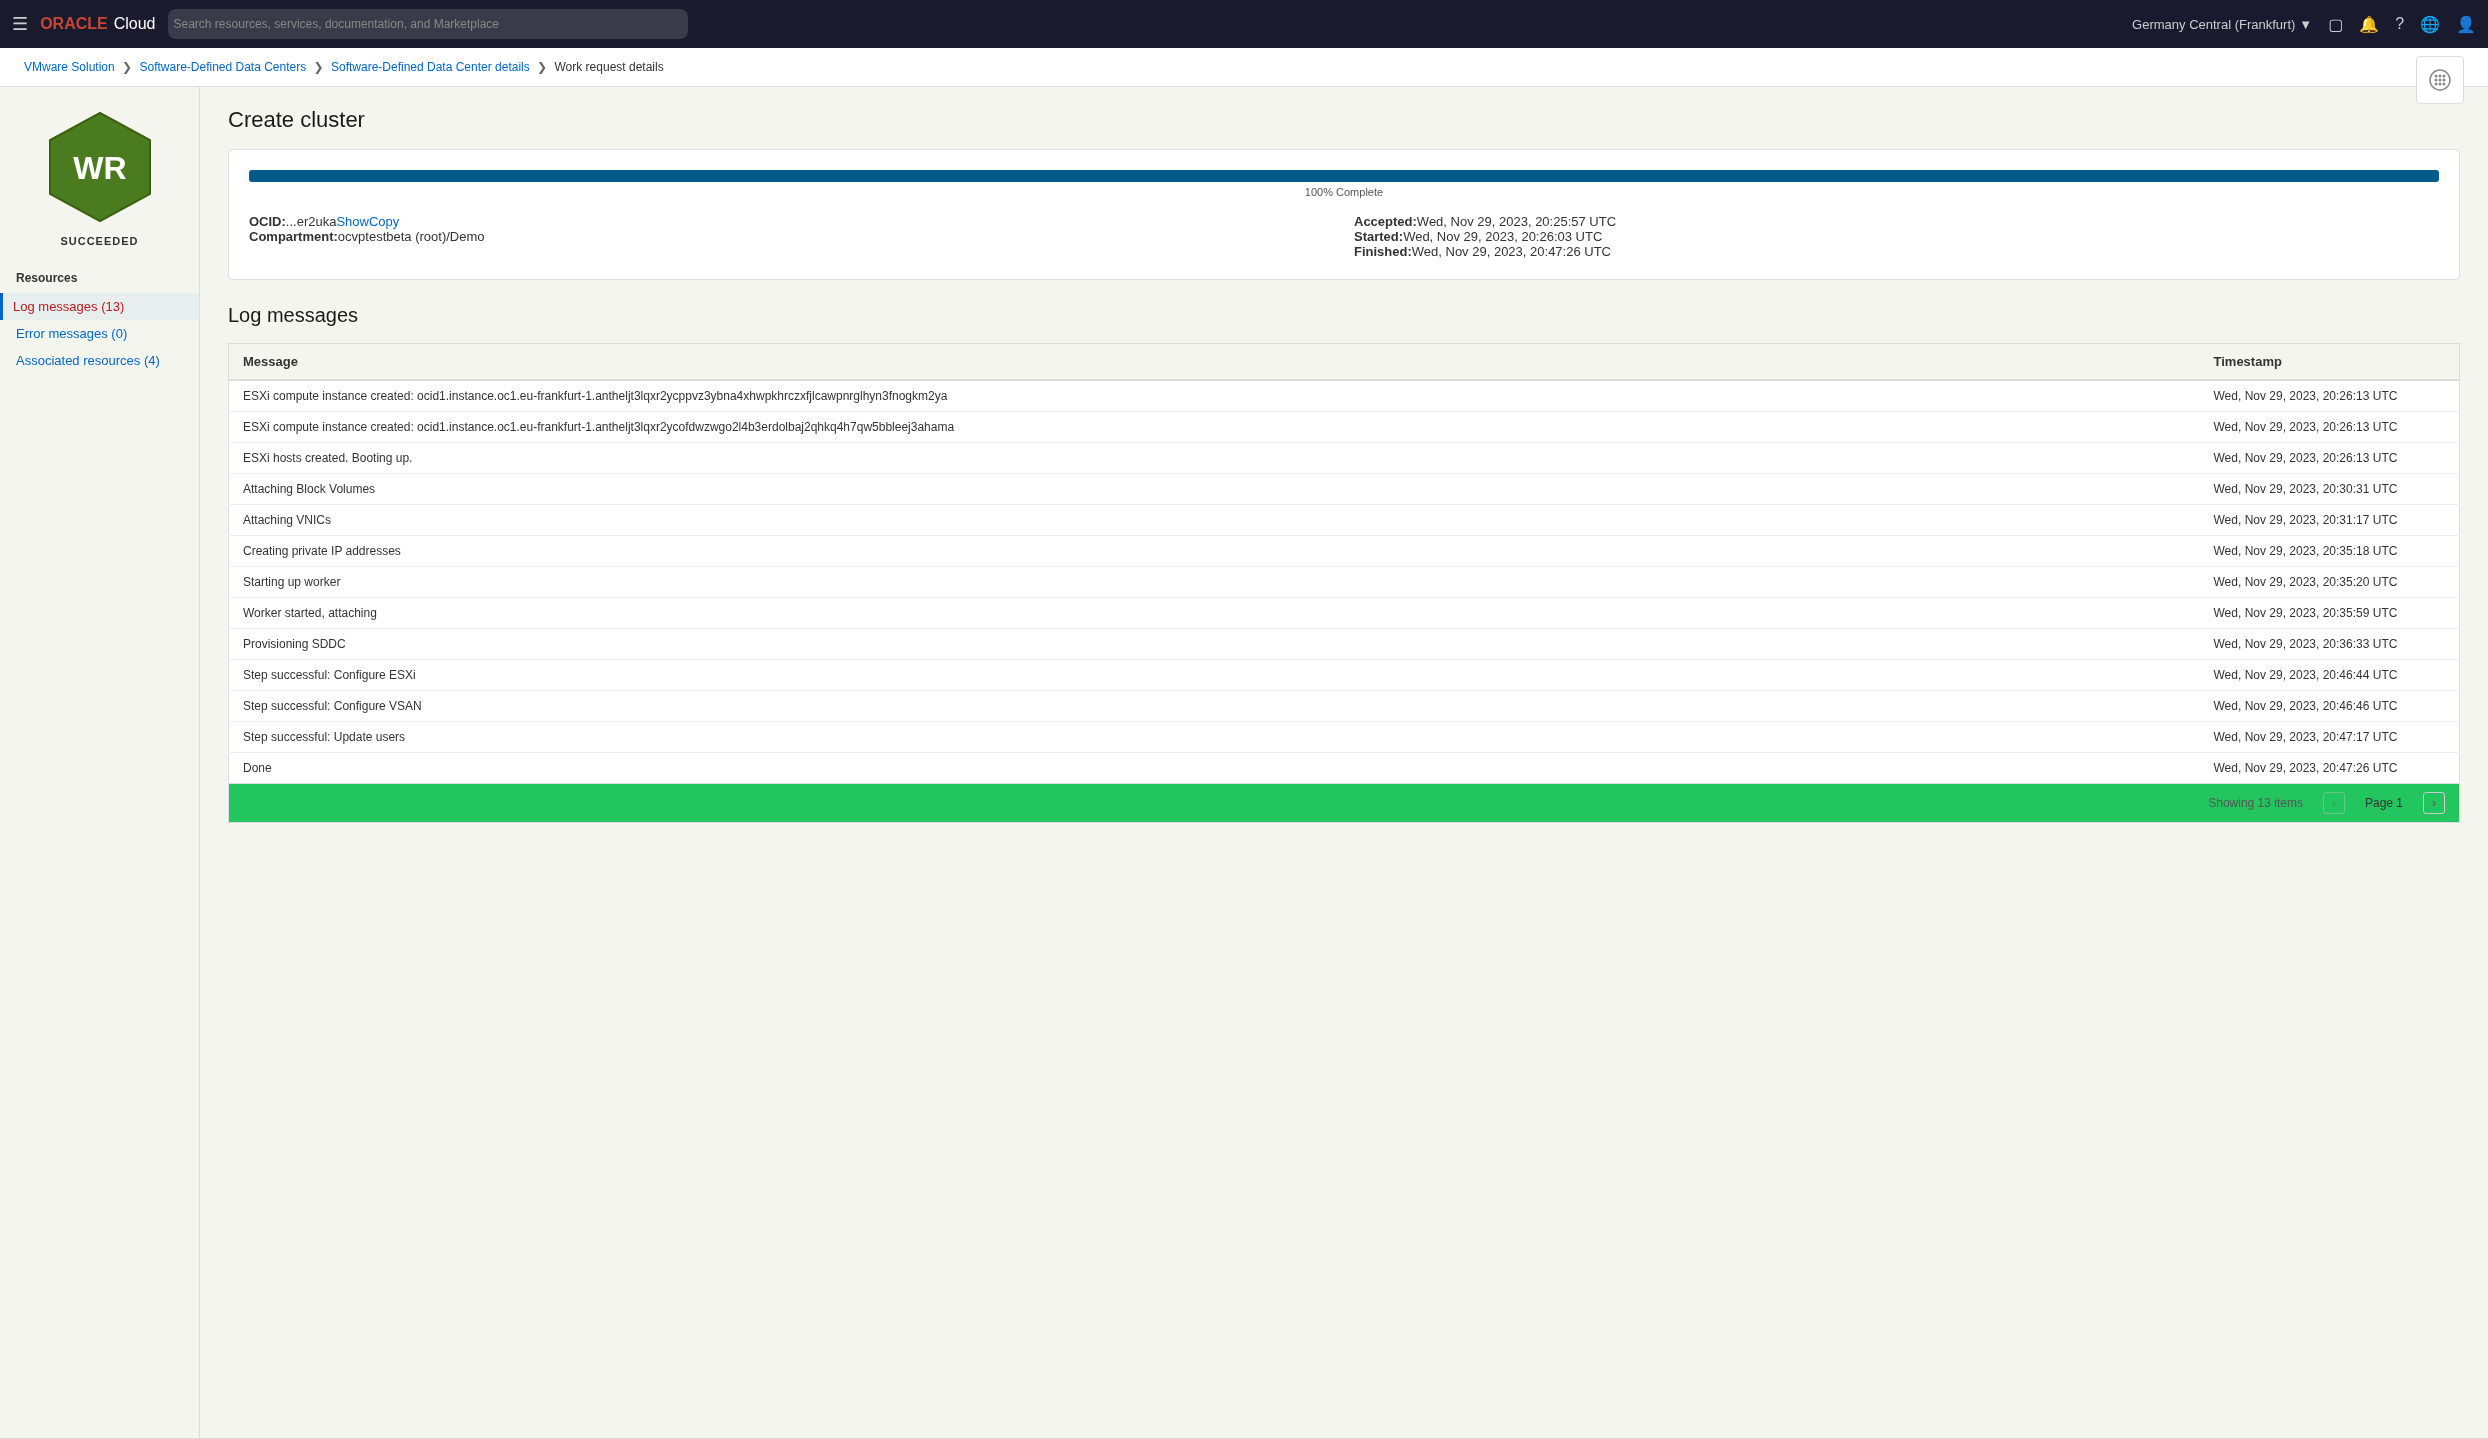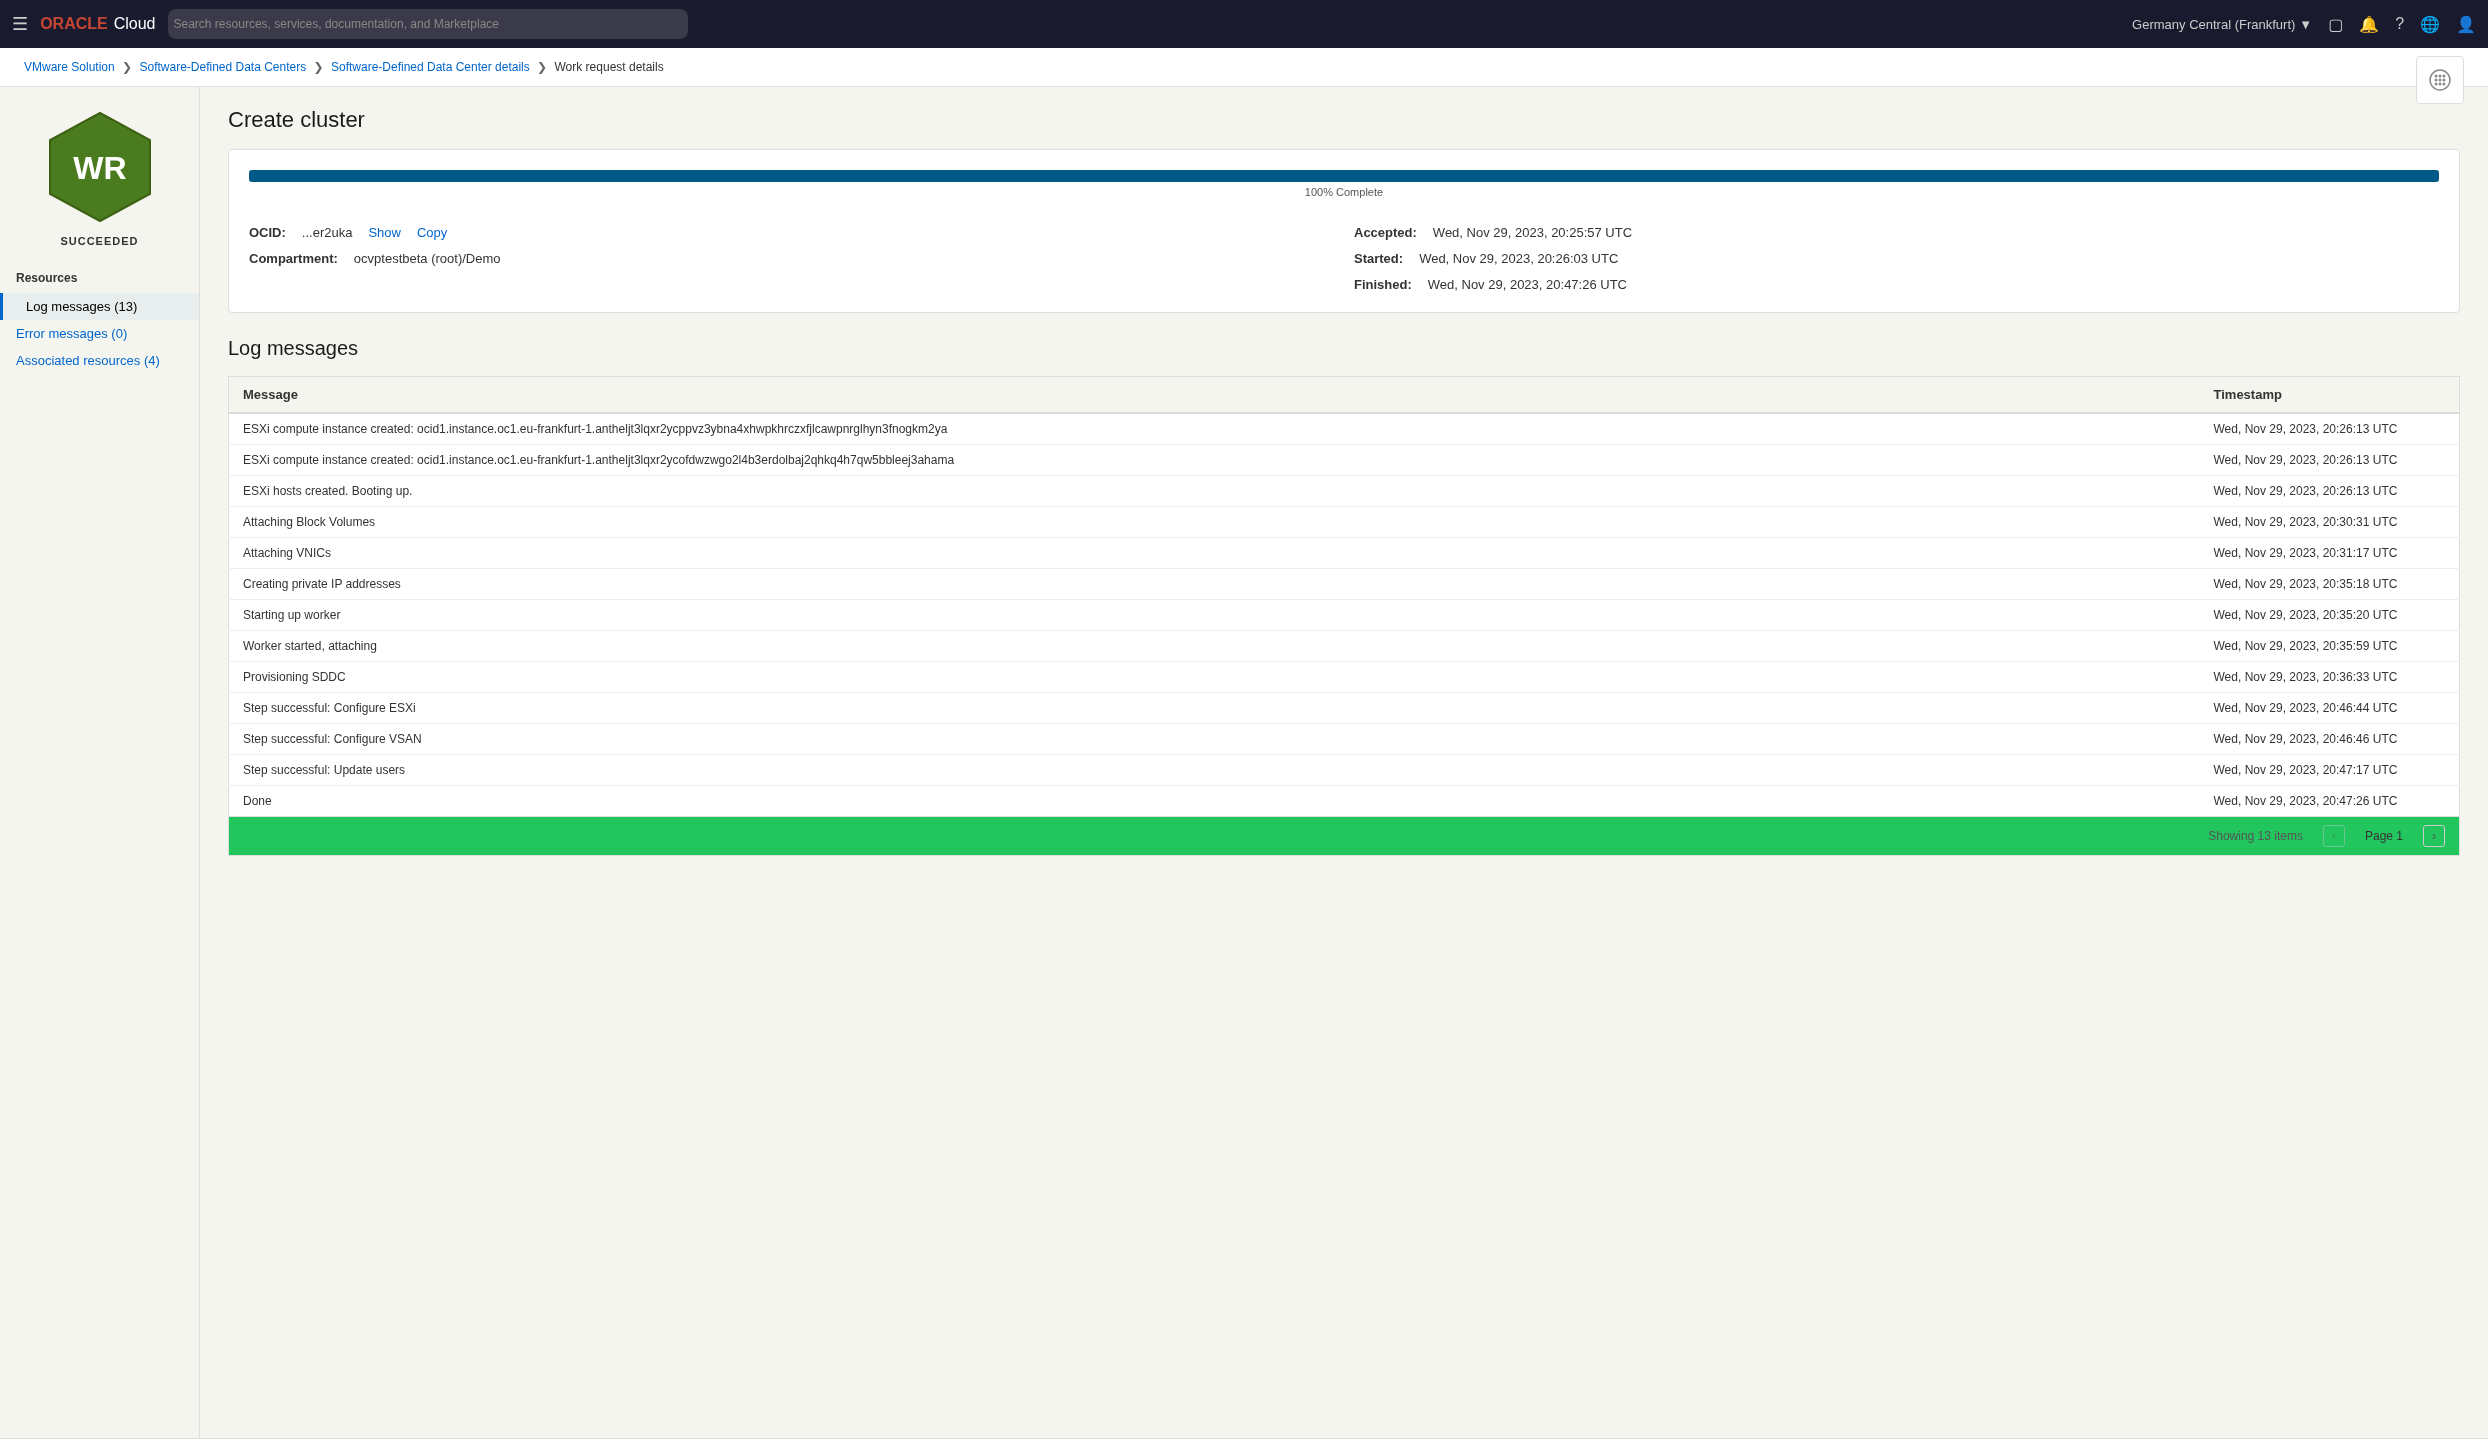--- a/index.html
+++ b/index.html
@@ -87,23 +87,23 @@
     }
     .sidebar-item {
       padding: 6px 16px;
       font-size: 13px;
       cursor: pointer;
       color: #0066cc;
       display: block;
       text-decoration: none;
     }
     .sidebar-item.active {
-      color: #000000;
+      color: #b91c1c;
       border-left: 3px solid #0066cc;
-      padding-left: 23px;
+      padding-left: 10px;
       background: rgba(0,102,204,0.05);
     }
 
     
     .content {
       flex: 1;
       padding: 20px 28px;
       overflow-y: auto;
     }
     .page-title {
@@ -160,21 +160,21 @@
       text-align: center;
       font-size: 11px;
       color: #555;
       margin-top: 4px;
     }
     .info-grid {
       display: grid;
       grid-template-columns: 1fr 1fr;
       gap: 8px 20px;
     }
-    .info-row { display: flex; align-items: flex-end; gap: 16px; margin-top: 11px; }
+    .info-row { display: flex; align-items: flex-end; gap: 0; }
     .info-label { font-weight: 600; font-size: 13px; color: #333; }
     .info-value { font-size: 13px; color: #333; }
     .info-link { color: #0066cc; cursor: pointer; font-size: 13px; }
 
     
     .section-title {
       font-size: 20px;
       font-weight: 300;
       color: #1a1a1a;
       margin-bottom: 16px;

